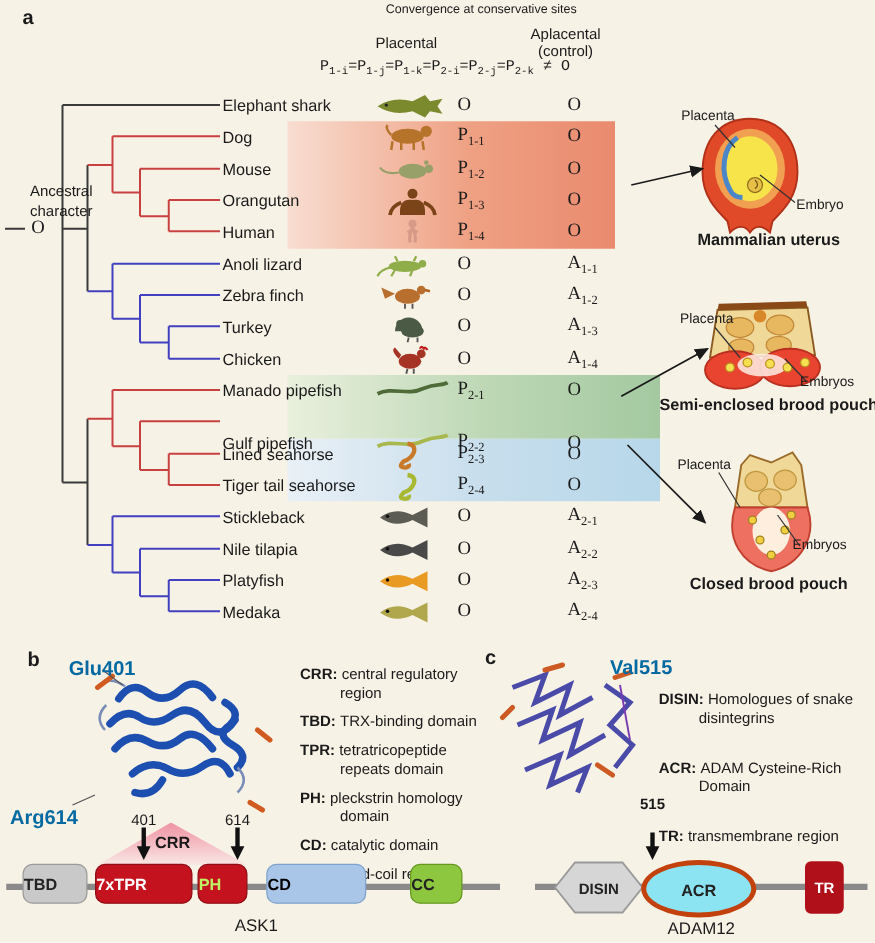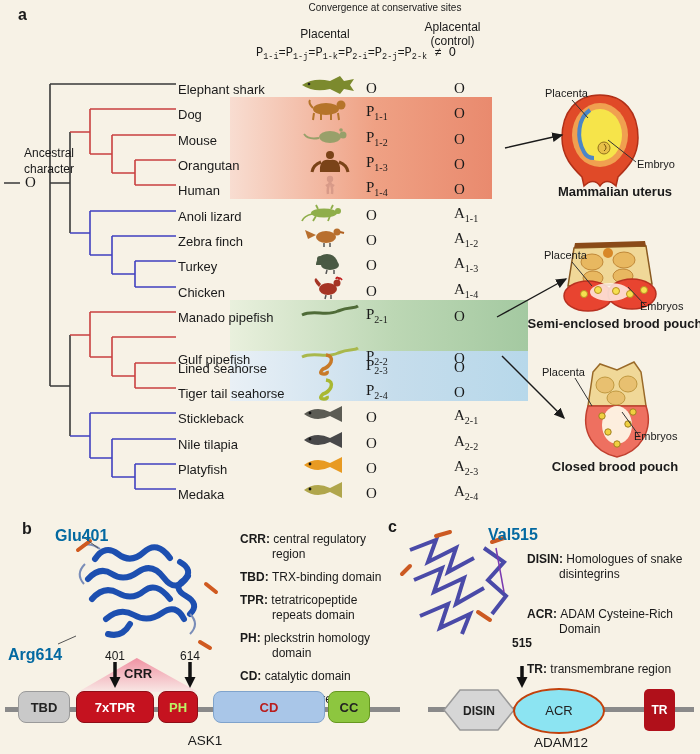--- a/index.html
+++ b/index.html
@@ -11,46 +11,46 @@
   .colhead{position:absolute;font-size:12px;text-align:center;white-space:pre-line;line-height:1.15}
   .formula{position:absolute;font-family:Liberation Mono, monospace;font-size:12px;white-space:nowrap}
   .formula sub{font-size:8.5px}
   .band{position:absolute;z-index:1}
   #band-red{left:230px;top:97px;width:262px;height:102px;background:linear-gradient(90deg,#f8ddd1 0%,#efa184 55%,#e98a6e 100%)}
   #band-green{left:230px;top:300px;width:298px;height:51px;background:linear-gradient(90deg,#e9f0dd 0%,#bcd7b4 55%,#a4c9a1 100%)}
   #band-blue{left:230px;top:351px;width:298px;height:50px;background:linear-gradient(90deg,#e9f0f6 0%,#c6ddec 55%,#b7d8ea 100%)}
   #tree-svg{position:absolute;left:0;top:68px;z-index:2}
   .anc{position:absolute;left:24px;top:146px;font-size:12px;line-height:1.3;white-space:pre-line;z-index:3}
   .anc-o{position:absolute;left:25px;top:174px;font-size:15px;z-index:3}
-  #species-rows .species-row{position:absolute;left:178px;height:25px;display:flex;align-items:flex-end;z-index:3}
+  #species-rows .species-row{position:absolute;left:178px;height:25px;display:flex;align-items:center;z-index:3}
   .sp-name{width:122px;font-size:13px;white-space:nowrap}
   .sp-icon{width:66px;display:flex;align-items:center}
   .sp-p{width:88px;font-size:15px;font-family:"Liberation Serif",serif}
   .sp-a{font-size:15px;font-family:"Liberation Serif",serif}
   .sp-p sub,.sp-a sub{font-size:10px}
   #arrows-svg,#illus-svg{position:absolute;pointer-events:none}
   #illus-svg{left:520px;top:80px;z-index:2}
   #arrows-svg{left:0;top:0;z-index:4}
   .ilabel{position:absolute;font-size:11px;z-index:5;white-space:nowrap}
   .icap{position:absolute;font-size:13px;font-weight:bold;text-align:center;z-index:5}
   .legend{position:absolute;font-size:12px;line-height:1.25}
   .legend-row{margin-bottom:8px;padding-left:32px;text-indent:-32px}
   #legend-c .legend-row{margin-bottom:25px}
   .residue{position:absolute;color:#0369a1;font-weight:bold;font-size:16px;z-index:5}
   .barline{position:absolute;height:5px;background:#8a8a8a;top:707px;z-index:1}
-  .domain{position:absolute;top:691px;height:32px;line-height:32px;text-align:center;font-weight:bold;font-size:13px;border-radius:8px;box-sizing:border-box;z-index:2}
+  .domain{position:absolute;top:691px;height:32px;line-height:32px;font-weight:bold;font-size:13px;border-radius:8px;box-sizing:border-box;z-index:2}
   .sitenum{position:absolute;font-size:12px;text-align:center;z-index:3}
   .crr{position:absolute;font-weight:bold;font-size:13px;z-index:3}
   #crr-triangle{position:absolute;left:78px;top:658px;width:120px;height:34px;z-index:1;
      clip-path:polygon(49% 0,100% 100%,0 100%);
      background:linear-gradient(to bottom,rgba(238,122,146,.8),rgba(250,219,227,.45))}
   .pcap{position:absolute;font-size:13.5px;text-align:center;z-index:3}
   .acr-ellipse{position:absolute;left:513px;top:688px;width:92px;height:46px;border-radius:50%;
-     background:#8ce4f2;border:2px solid #c2410c;box-sizing:border-box;text-align:center;
-     line-height:42px;font-weight:normal;font-size:13px;color:#222;z-index:2}
+     background:#8ce4f2;border:4px solid #c2410c;box-sizing:border-box;text-align:center;
+     line-height:42px;font-weight:bold;font-size:13px;color:#222;z-index:2}
   .tr-rect{position:absolute;left:644px;top:689px;width:31px;height:42px;background:#b0101a;border-radius:5px;
      color:#fff;font-weight:bold;font-size:12px;text-align:center;line-height:42px;z-index:2}
   .structure{position:absolute;z-index:1}
 </style>
 </head>
 <body>
 
 <div id="fig">
 
   <div class="plabel" style="left:18px;top:6px">a</div>
@@ -383,21 +383,21 @@
         <line x1="120" y1="4" x2="120" y2="20"></line>
     </g>
     <polygon points="39.5,19 50.5,19 45,30" fill="#111"></polygon>
     <polygon points="114.5,19 125.5,19 120,30" fill="#111"></polygon>
   </svg>
 
   <div class="barline" style="left:5px;width:395px"></div>
   <div class="domain" style="left:18px;width:52px;background:#c9c9c9;border:1px solid #9a9a9a;color:#222">TBD</div>
   <div class="domain" style="left:76px;width:78px;background:#c5121f;border:1px solid #8f0d16;color:#fff">7xTPR</div>
   <div class="domain" style="left:158px;width:40px;background:#c5121f;border:1px solid #8f0d16;color:#bef264">PH</div>
-  <div class="domain" style="left:213px;width:112px;background:#a9c6e8;border:1px solid #7fa3cc;color:#b91c1c">CD</div>
+  <div class="domain" style="left:213px;width:80px;background:#a9c6e8;border:1px solid #7fa3cc;color:#000000">CD</div>
   <div class="domain" style="left:328px;width:42px;background:#8dc63f;border:1px solid #66981f;color:#222">CC</div>
   <div class="pcap" style="left:130px;top:733px;width:150px">ASK1</div>
 
   <div class="plabel" style="left:388px;top:518px">c</div>
   <svg class="structure" style="left:392px;top:522px" width="130" height="132" viewBox="0 0 130 132">
     <g stroke="#4a4aa8" stroke-width="4" fill="none">
       <path d="M18,28 L44,18 L36,40 L64,26 L56,50 L82,36"></path>
       <path d="M22,58 L50,46 L42,70 L72,56 L64,82 L92,66"></path>
       <path d="M28,94 L56,82 L48,106 L78,92 L70,112"></path>
       <path d="M92,26 L112,40 L96,58 L114,74 L100,92"></path>

